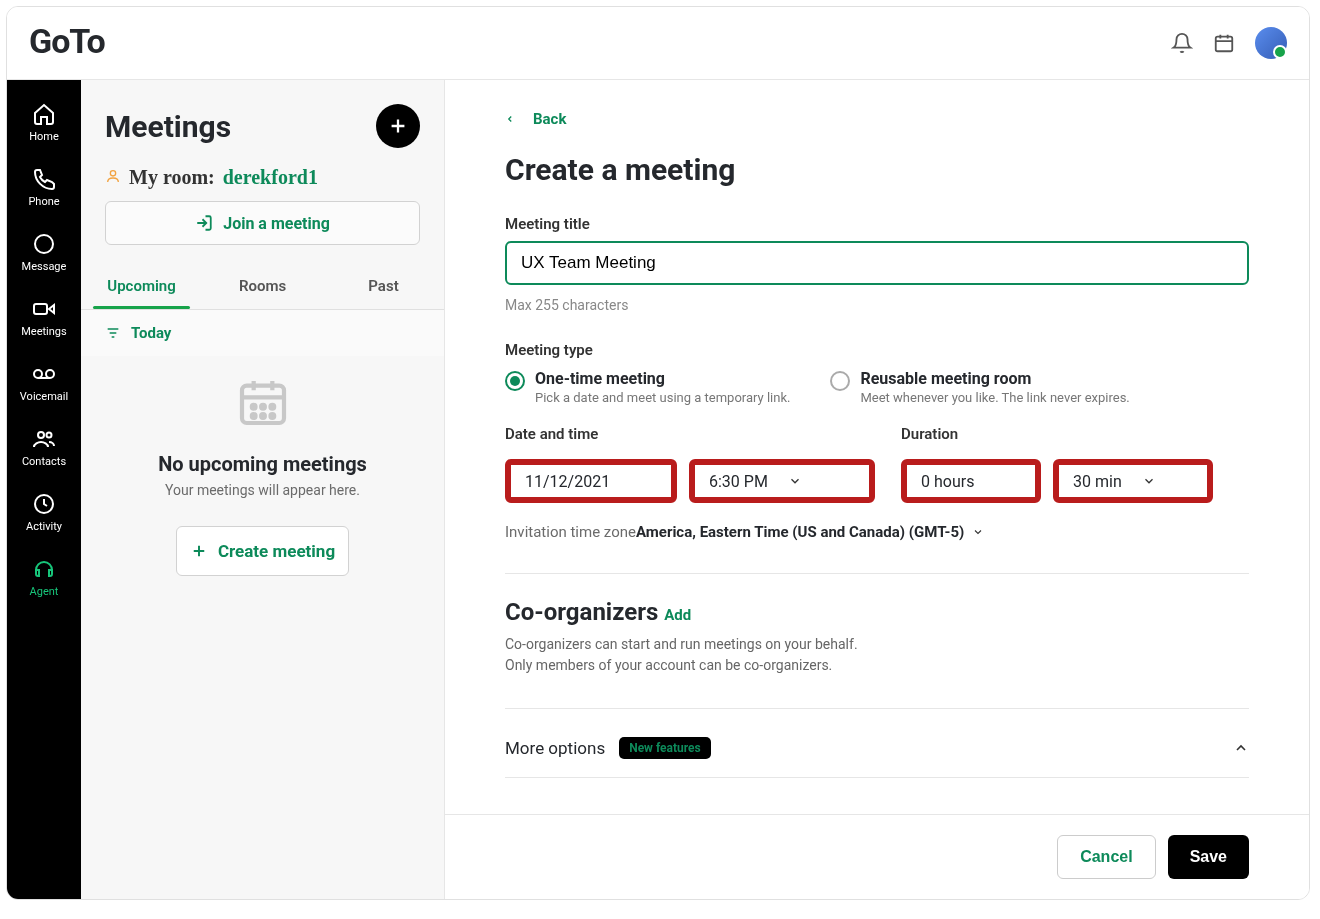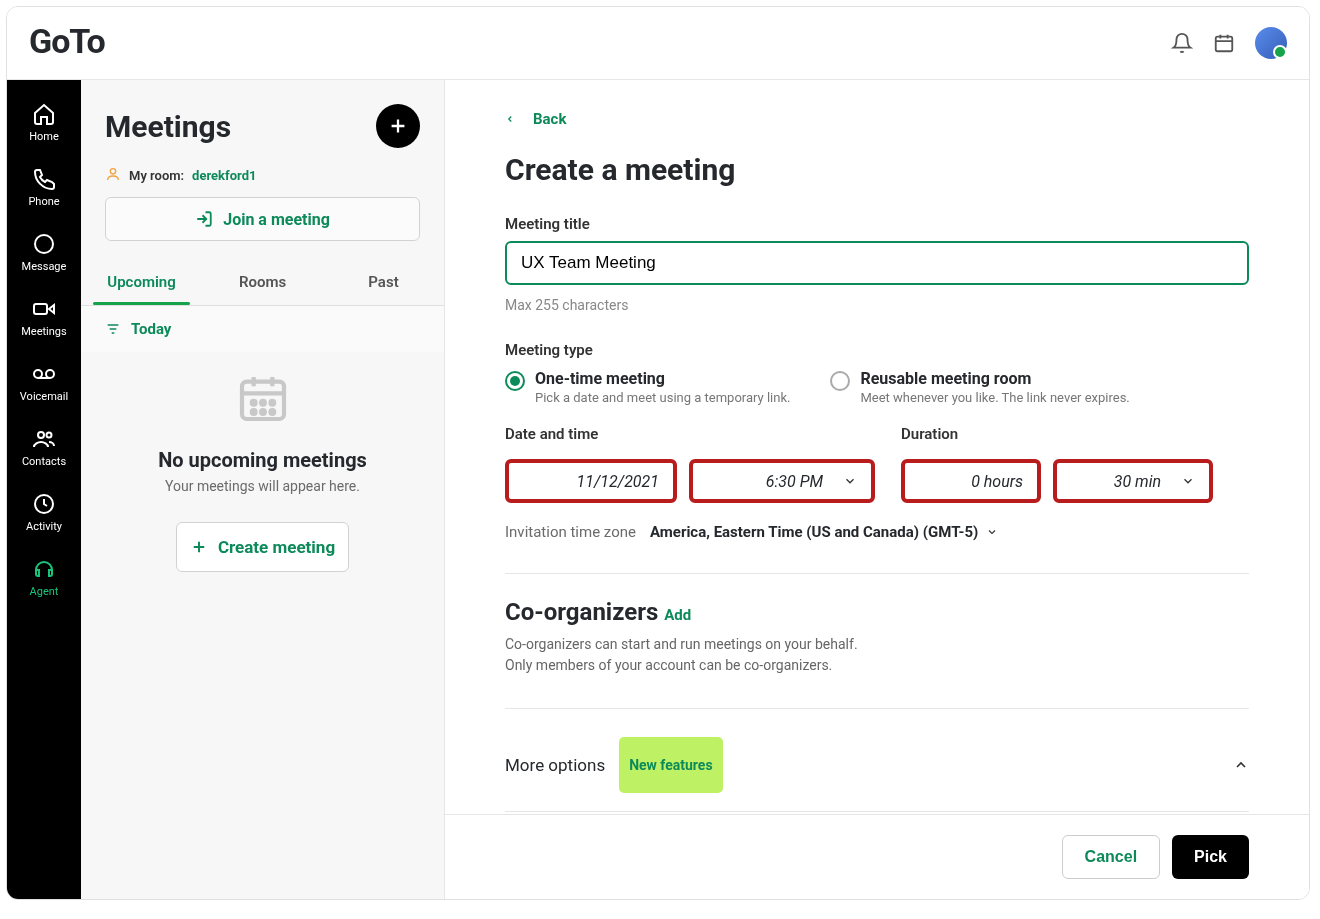--- a/index.html
+++ b/index.html
@@ -21,21 +21,21 @@
   .rail-item { display: flex; flex-direction: column; align-items: center; gap: 4px; color: #fff; font-size: 11px; padding: 12px 0; width: 100%; cursor: pointer; }
   .rail-item.active { color: #17c57a; }
   .rail-icon { width: 24px; height: 24px; display: flex; align-items: center; justify-content: center; }
   .rail-icon svg { stroke: currentColor; fill: none; stroke-width: 2; }
 
   
   .midpanel { width: 364px; background: #f7f7f7; border-right: 1px solid #e6e6e6; display: flex; flex-direction: column; padding: 24px 0 0 0; }
   .mid-header { display: flex; align-items: center; justify-content: space-between; padding: 0 24px; }
   .mid-title { font-size: 30px; font-weight: 700; }
   .plus-btn { width: 44px; height: 44px; border-radius: 50%; background: #000; color: #fff; display: flex; align-items: center; justify-content: center; font-size: 26px; cursor: pointer; }
-  .myroom { display: flex; align-items: center; gap: 8px; padding: 18px 24px 12px 24px; font-size: 13px; }
+  .myroom { display: flex; align-items: center; gap: 8px; padding: 18px 24px 12px 24px; font-size: 20px; font-family: Liberation Serif, serif; }
   .person-icon { color: #f2a341; }
   .myroom-label { color: #333; font-weight: 600; }
   .myroom-id { color: #0d8a5a; font-weight: 700; }
   .join-btn { margin: 0 24px; height: 44px; border: 1px solid #d2d2d2; border-radius: 6px; background: #fbfbfb; color: #0d8a5a; font-weight: 700; font-size: 16px; display: flex; align-items: center; justify-content: center; gap: 10px; cursor: pointer; }
   .tabs { display: flex; margin-top: 18px; }
   .tab { flex: 1; text-align: center; padding: 14px 0; font-size: 15px; font-weight: 600; color: #555; cursor: pointer; position: relative; }
   .tab.active { color: #0d8a5a; }
   .tab.active::after { content: ""; position: absolute; left: 12px; right: 12px; bottom: 0; height: 3px; background: #17a34a; border-radius: 2px; }
   .tabs-border { height: 1px; background: #e0e0e0; }
   .today-row { display: flex; align-items: center; gap: 10px; padding: 14px 24px; color: #0d8a5a; font-weight: 700; font-size: 15px; background: #fafafa; }
@@ -57,38 +57,38 @@
   .radio-row { display: flex; gap: 40px; margin-top: 10px; }
   .radio-opt { display: flex; gap: 10px; cursor: pointer; }
   .radio-circle { width: 20px; height: 20px; border-radius: 50%; border: 2px solid #0d8a5a; display: flex; align-items: center; justify-content: center; flex-shrink: 0; margin-top: 2px; }
   .radio-circle.inactive { border-color: #aaa; }
   .radio-dot { width: 10px; height: 10px; border-radius: 50%; background: #0d8a5a; }
   .radio-text .rt-title { font-weight: 700; font-size: 16px; }
   .radio-text .rt-sub { font-size: 13px; color: #777; margin-top: 2px; }
   .dt-row { display: flex; gap: 26px; margin-top: 20px; flex-wrap: wrap; }
   .col { display: flex; flex-direction: column; }
   .input-row { display: flex; gap: 12px; margin-top: 8px; }
-  .boxinput { height: 44px; border: 4px solid #b91c1c; border-radius: 6px; padding: 0 14px; font-size: 16px; background: #fff; display: flex; align-items: center; justify-content: flex-end; gap: 20px; cursor: pointer; font-style: italic; }
+  .boxinput { height: 44px; border: 6px solid #b91c1c; border-radius: 6px; padding: 0 14px; font-size: 16px; background: #fff; display: flex; align-items: center; justify-content: flex-start; gap: 20px; cursor: pointer; }
   .boxinput .chev { color: #555; }
   .w-date { width: 172px; }
   .w-time { width: 186px; }
   .w-hours { width: 140px; }
   .w-min { width: 160px; }
-  .tz-row { display: flex; align-items: center; gap: 14px; font-size: 15px; margin-top: 20px; }
+  .tz-row { display: flex; align-items: center; font-size: 15px; margin-top: 20px; }
   .tz-label { color: #6b6b6b; }
   .tz-val { font-weight: 700; display: inline-flex; align-items: center; gap: 8px; cursor: pointer; }
   hr.sep { border: none; border-top: 1px solid #e6e6e6; margin: 32px 0 24px 0; }
   .co-head { display: flex; align-items: baseline; gap: 6px; }
   .co-title { font-size: 24px; font-weight: 700; }
   .add-link { color: #0d8a5a; font-weight: 700; font-size: 15px; cursor: pointer; }
   .co-text { font-size: 14px; color: #666; margin-top: 8px; line-height: 1.5; }
   .more-row { display: flex; align-items: center; justify-content: space-between; cursor: pointer; padding: 4px 0; }
   .more-left { display: flex; align-items: center; gap: 14px; }
   .more-title { font-size: 17px; }
-  .badge { background: #bef264; color: #0d8a5a; font-size: 14px; font-weight: 700; padding: 20px 10px; border-radius: 5px; }
+  .badge { background: #000000; color: #0d8a5a; font-size: 12px; font-weight: 700; padding: 4px 10px; border-radius: 5px; }
   .chev-svg { width: 16px; height: 16px; }
   
   .footer { border-top: 1px solid #e6e6e6; padding: 20px 60px; display: flex; justify-content: flex-end; gap: 12px; background: #fff; align-items: flex-end; }
   .btn { height: 44px; padding: 0 22px; border-radius: 6px; font-weight: 700; font-size: 16px; cursor: pointer; }
   .btn-cancel { background: #fff; border: 1px solid #ccc; color: #0d8a5a; }
   .btn-save { background: #000; border: none; color: #fff; }
 </style>
 </head>
 <body>
 
@@ -350,17 +350,17 @@
           </div>
           <svg class="chev-svg" viewBox="0 0 24 24" fill="none" stroke="#333" stroke-width="2.4">
               <path d="M6 15l6-6 6 6"></path>
             </svg>
         </div>
         <hr class="sep" style="margin-top:14px; margin-bottom:0;">
       </div>
 
       <div class="footer">
         <button class="btn btn-cancel">Cancel</button>
-        <button class="btn btn-save">Pick</button>
+        <button class="btn btn-save">Save</button>
       </div>
     </div>
   </div>
 </div>
 
 </body></html>

